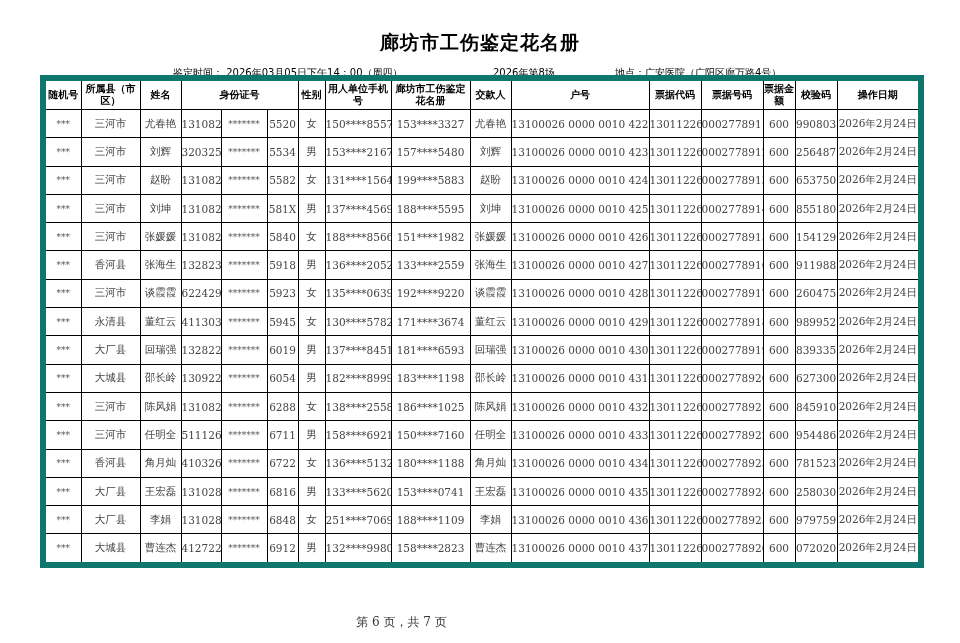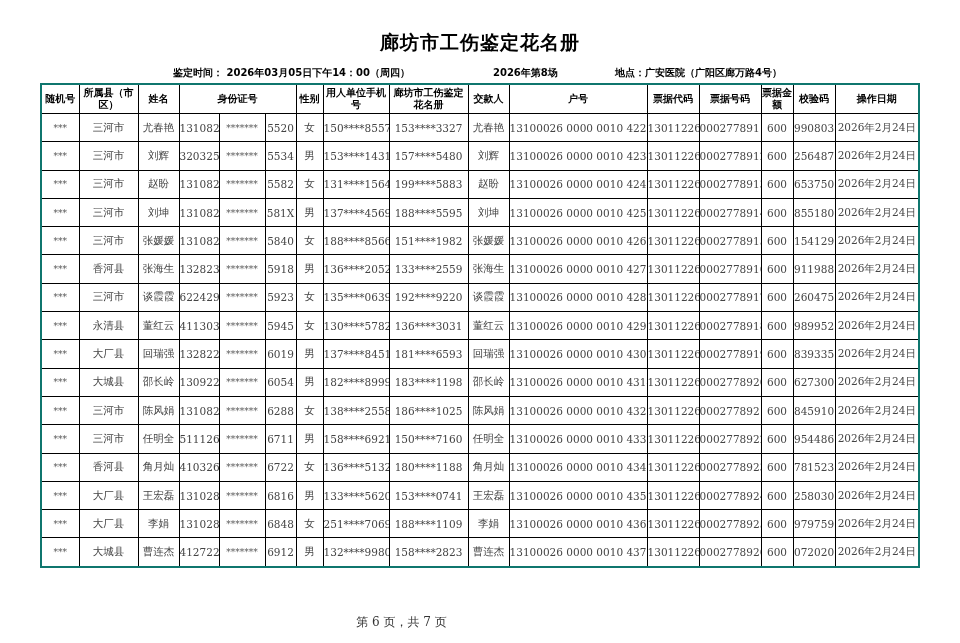--- a/index.html
+++ b/index.html
@@ -1,22 +1,22 @@
 <!DOCTYPE html>
 <html><head>
 <meta charset="utf-8">
 <style>
   html, body { margin:0; padding:0; background:#ffffff; }
   body { width:960px; height:643px; position:relative; overflow:hidden; font-family:"DejaVu Serif","Liberation Serif",serif; color:#000; }
   .title { position:absolute; left:0; top:30px; width:960px; text-align:center; font-size:19px; font-weight:bold; font-family:Liberation Serif, serif; letter-spacing:1px; }
-  .meta { position:absolute; top:66px; font-size:10px; font-weight:bold; font-family:"DejaVu Sans","Liberation Sans",sans-serif; white-space:nowrap; }
+  .meta { position:absolute; top:66px; font-size:10px; font-weight:normal; font-family:"DejaVu Sans","Liberation Sans",sans-serif; white-space:nowrap; }
   .meta.m1 { left:173px; }
   .meta.m2 { left:493px; }
   .meta.m3 { left:615px;text-align:center; }
-  table { position:absolute; left:40px; top:83px; width:878px; border-collapse:collapse; table-layout:fixed; border:2px solid #0f766e; }
+  table { position:absolute; left:40px; top:75px; width:878px; border-collapse:collapse; table-layout:fixed; border:6px solid #0f766e; }
   th, td { border:1.5px solid #000; text-align:center; vertical-align:middle; padding:0; overflow:hidden; white-space:nowrap; }
   th { height:28px; font-size:10px; font-weight:bold; font-family:"DejaVu Sans","Liberation Sans",sans-serif; line-height:12px; white-space:normal; }
   td { height:27.3px; font-size:10.5px; color:#444; }
   td.rnd { font-size:9px; letter-spacing:0; color:#555; }
   td.stars { font-size:9px; color:#555; }
   .footer { position:absolute; top:614px; left:0; width:803px; text-align:center; font-size:12px; color:#333; }
 </style>
 </head>
 <body>
 
@@ -82,21 +82,21 @@
         <td>2026年2月24日</td>
       </tr>
       <tr>
         <td class="rnd">***</td>
         <td>三河市</td>
         <td>刘辉</td>
         <td>320325</td>
         <td class="stars">*******</td>
         <td>5534</td>
         <td>男</td>
-        <td>153****1431</td>
+        <td>153****2167</td>
         <td>157****5480</td>
         <td>刘辉</td>
         <td>13100026 0000 0010 4234</td>
         <td>13011226</td>
         <td>0002778912</td>
         <td>600</td>
         <td>256487</td>
         <td>2026年2月24日</td>
       </tr>
       <tr>
@@ -191,21 +191,21 @@
       </tr>
       <tr>
         <td class="rnd">***</td>
         <td>永清县</td>
         <td>董红云</td>
         <td>411303</td>
         <td class="stars">*******</td>
         <td>5945</td>
         <td>女</td>
         <td>130****5782</td>
-        <td>136****3031</td>
+        <td>171****3674</td>
         <td>董红云</td>
         <td>13100026 0000 0010 4293</td>
         <td>13011226</td>
         <td>0002778918</td>
         <td>600</td>
         <td>989952</td>
         <td>2026年2月24日</td>
       </tr>
       <tr>
         <td class="rnd">***</td>

